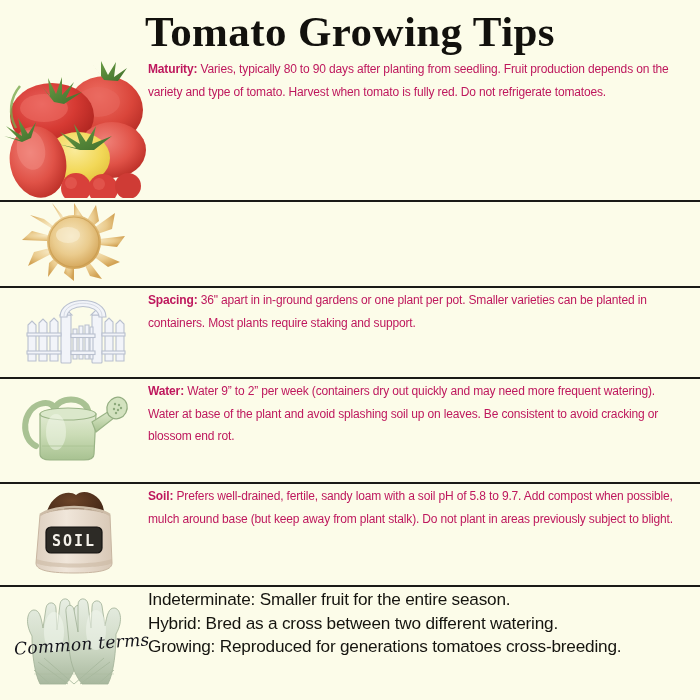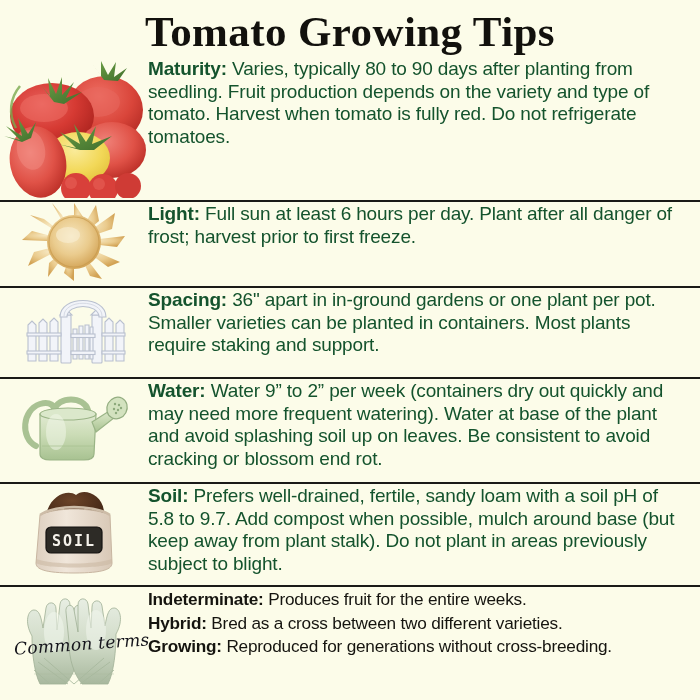--- a/index.html
+++ b/index.html
@@ -54,37 +54,37 @@
     box-sizing: border-box;
     position: relative;
   }
   .text-cell {
     flex: 1 1 auto;
     padding-right: 16px;
     box-sizing: border-box;
   }
   .body-text {
     font-family: "Liberation Sans", sans-serif;
-    font-size: 19px;
+    font-size: 12px;
     line-height: 22.6px;
-    color: #14532d;
+    color: #be185d;
     letter-spacing: -0.15px;
   }
   .body-text b {
     font-weight: bold;
   }
   .terms-line {
     font-family: "Liberation Sans", sans-serif;
     font-size: 17.2px;
     line-height: 23.5px;
     color: #15140f;
     letter-spacing: -0.2px;
     white-space: nowrap;
   }
-  .terms-line b { font-weight: bold; }
+  .terms-line b { font-weight: normal; }
 
   
   .divider {
     position: absolute;
     left: 0;
     width: 700px;
     height: 2px;
     background: #1a1a17;
   }
 
@@ -218,25 +218,20 @@
           <path d="M52 39 L6 63 L12 49 Z"></path>
           <path d="M52 39 L0 37 L10 28 Z"></path>
           <path d="M52 39 L8 12 L22 16 Z"></path>
           <path d="M52 39 L30 0 L40 12 Z"></path>
         </g>
         <circle cx="52" cy="39" r="27" fill="url(#sunG)"></circle>
         <circle cx="52" cy="39" r="25" fill="none" stroke="#c79a4d" stroke-width="1.2" opacity="0.7"></circle>
         <ellipse cx="46" cy="32" rx="12" ry="8" fill="#f8efd4" opacity="0.6"></ellipse>
       </svg>
     </div>
-    <div class="text-cell">
-      <div class="body-text">
-        <b>Light</b><b>:</b><span> Full sun at least 6 hours per day. Plant after all danger of frost; harvest prior to first freeze.</span>
-      </div>
-    </div>
   </div>
   <div class="divider" id="div-2"></div>
 
   <div class="row" id="row-spacing">
     <div class="icon-cell">
       <svg class="art" width="108" height="82" viewBox="0 0 108 82">
         <g stroke="#b9c0cf" stroke-width="1.1" fill="#f2f4f9">
 
           <path d="M8 36 L12 32 L16 36 L16 72 L8 72 Z"></path>
           <path d="M19 34 L23 30 L27 34 L27 72 L19 72 Z"></path>
@@ -393,24 +388,24 @@
           <path d="M24 86 L104 86" opacity="0.5"></path>
         </g>
 
         <ellipse cx="44" cy="44" rx="10" ry="20" fill="#f3f7ef" opacity="0.55"></ellipse>
         <ellipse cx="86" cy="42" rx="10" ry="20" fill="#f3f7ef" opacity="0.5"></ellipse>
       </svg>
       <div class="script-label">Common terms</div>
     </div>
     <div class="text-cell">
       <div class="terms-line">
-        <b>Indeterminate:</b><span> Produces fruit for the entire weeks.</span>
+        <b>Indeterminate:</b><span> Smaller fruit for the entire season.</span>
       </div>
       <div class="terms-line">
-        <b>Hybrid:</b><span> Bred as a cross between two different varieties.</span>
+        <b>Hybrid:</b><span> Bred as a cross between two different watering.</span>
       </div>
       <div class="terms-line">
-        <b>Growing:</b><span> Reproduced for generations without cross-breeding.</span>
+        <b>Growing:</b><span> Reproduced for generations tomatoes cross-breeding.</span>
       </div>
     </div>
   </div>
 
 </div>
 
 </body></html>

